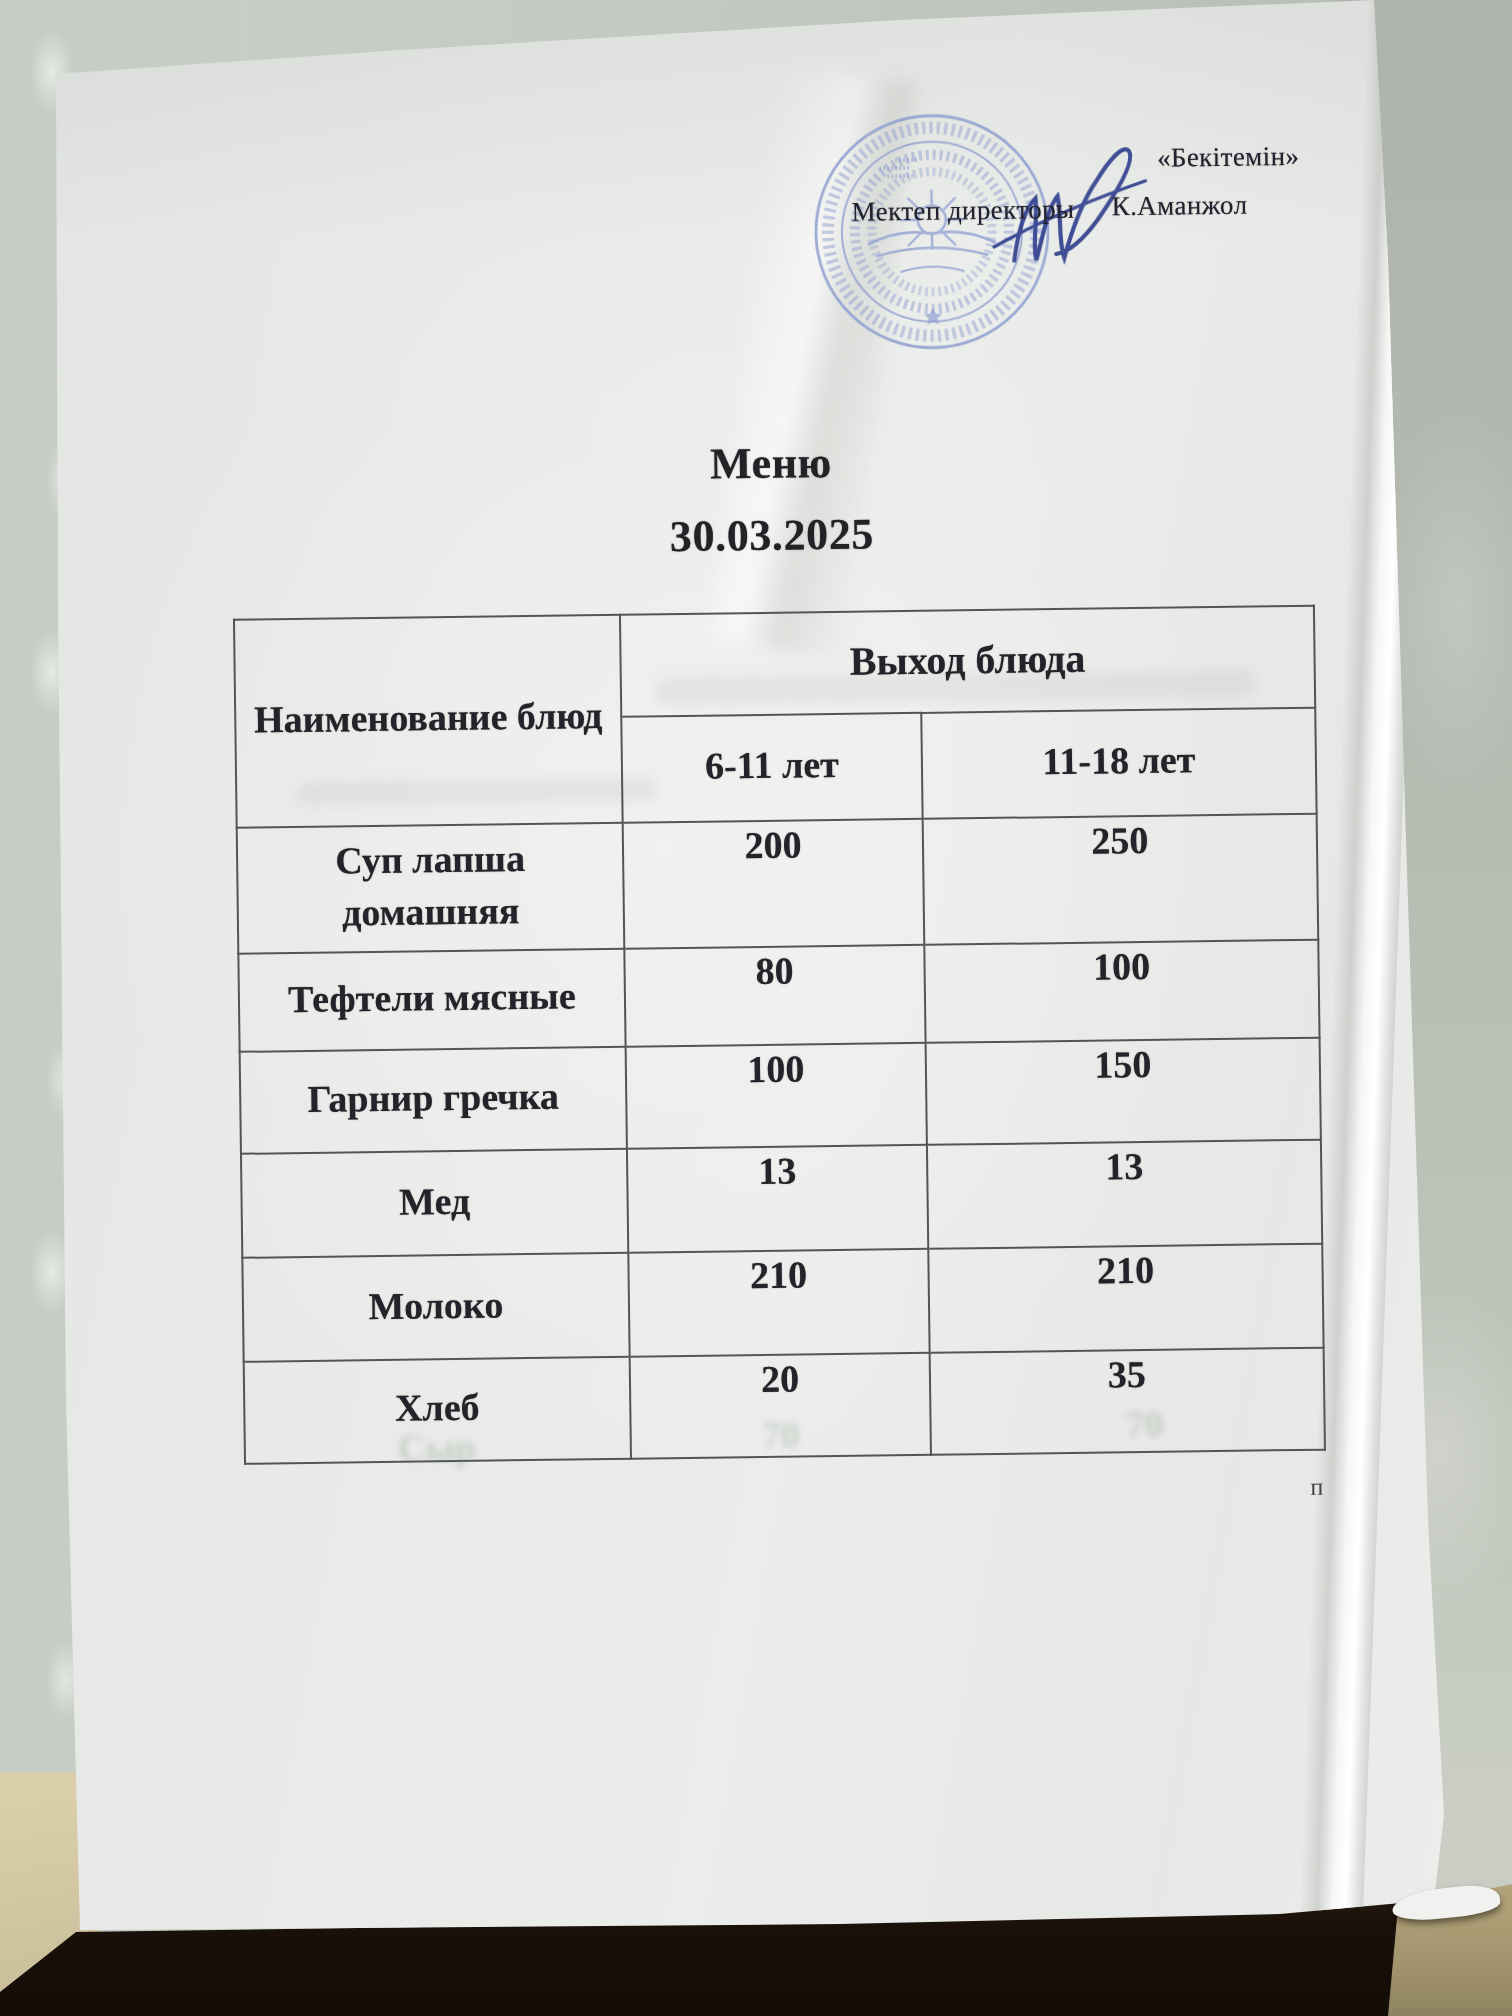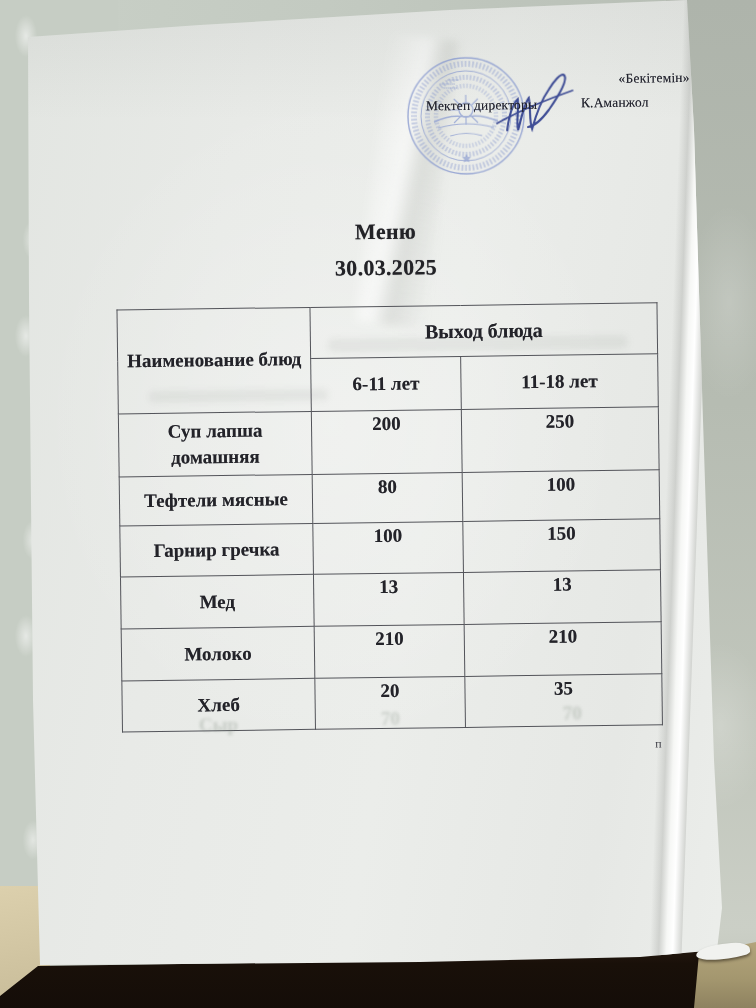--- a/index.html
+++ b/index.html
@@ -70,22 +70,22 @@
     filter:blur(4px);transform:rotate(7deg);
   }
   .shade-top{
     position:absolute;left:0;top:0;width:756px;height:120px;
     background:linear-gradient(180deg,rgba(120,126,120,.10),transparent);
   }
   
   .content{position:absolute;inset:0;transform:rotate(-0.75deg);transform-origin:380px 500px;color:#26262b;}
   .approval-text{position:absolute;font-size:13.5px;color:#22232e;letter-spacing:.2px;text-shadow:0 0 .6px rgba(30,30,40,.5);}
   .director-title{left:431px;top:99px;}
-  .approve-word{left:584px;top:74px;margin-left:40px;}
-  .director-name{left:586px;top:98px;}
+  .approve-word{left:584px;top:74px;}
+  .director-name{left:561px;top:98px;}
   .stamp{position:absolute;left:409px;top:55px;width:124px;height:124px;filter:blur(.35px);}
   .signature{position:absolute;left:498px;top:62px;width:84px;height:76px;filter:blur(.25px);}
   .doc-title,.doc-date{
     position:absolute;left:119px;width:540px;text-align:center;
     font-weight:bold;font-size:22px;letter-spacing:.3px;color:#232327;
     text-shadow:0 0 .7px rgba(30,30,40,.55);
   }
   .doc-title{top:219px;}
   .doc-date{top:255px;}
   

